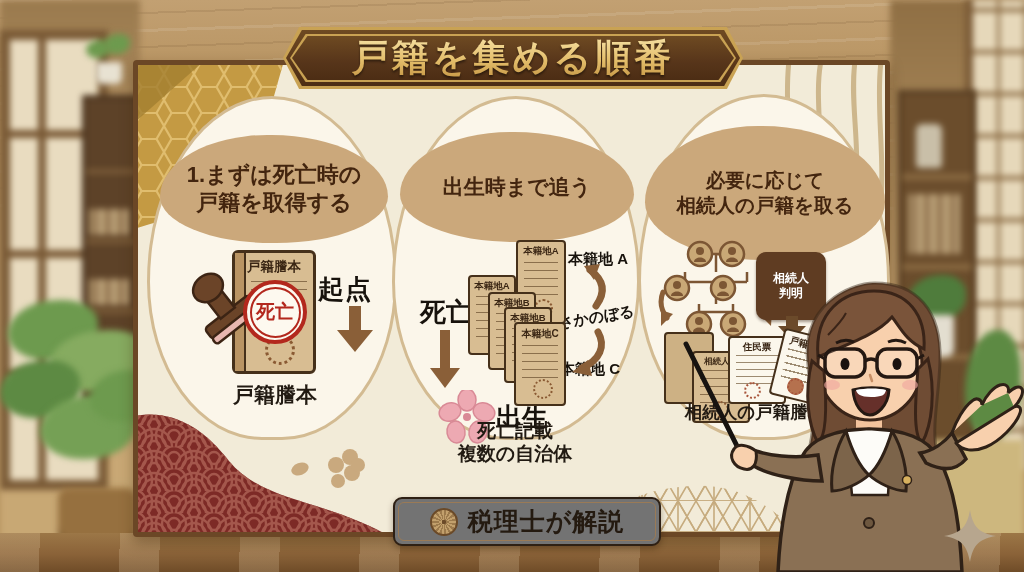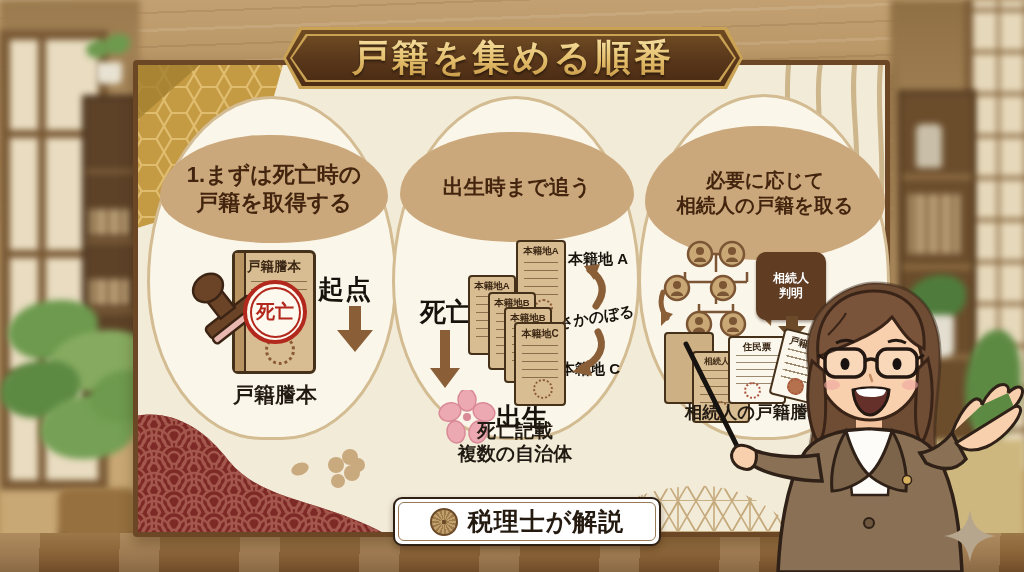--- a/index.html
+++ b/index.html
@@ -61,21 +61,21 @@
   .doc{background:#d8bd92;border:2.5px solid #45301a;border-radius:4px;box-sizing:border-box;position:absolute;}
   .doc .dl{font-weight:bold;color:#3a2614;text-align:center;margin-top:3px;}
   .doc .rules{position:absolute;left:6px;right:6px;
     background:repeating-linear-gradient(180deg,#8a6f4c 0 1.5px,rgba(0,0,0,0) 1.5px 8px);}
   .doc .seal{position:absolute;border:2.5px dotted #8a5a33;border-radius:50%;}
   .doc.white{background:#fbf7ec;}
   
   .blk{color:#17120c;font-weight:bold;}
   .smalllbl{color:#17120c;font-weight:bold;font-size:15px;}
   
-  .footer{left:393px;top:497px;width:268px;height:49px;background:#ffffff;z-index:40;
+  .footer{left:393px;top:497px;width:268px;height:49px;background:#737373;z-index:40;
     border:2.5px solid #2e2014;border-radius:9px;box-sizing:border-box;
     display:flex;align-items:center;justify-content:center;gap:10px;
     box-shadow:0 3px 6px rgba(50,30,10,.35);}
   .footer .inner-line{position:absolute;inset:3px;border:1.5px solid #9a7a56;border-radius:6px;pointer-events:none;}
   .footer .label{font-size:25px;font-weight:bold;color:#241a10;letter-spacing:1px;}
   .lace{width:28px;height:28px;border-radius:50%;background:#b08d5e;
     border:2px solid #6b4a28;box-sizing:border-box;
     background-image:radial-gradient(circle at 50% 50%,#6b4a28 2px,rgba(0,0,0,0) 2.5px),
       repeating-conic-gradient(#9c7a4c 0 12deg,#c2a06c 12deg 24deg);}
   .badge{background:#5f3c22;border-radius:10px;color:#fff;font-weight:bold;text-align:center;

